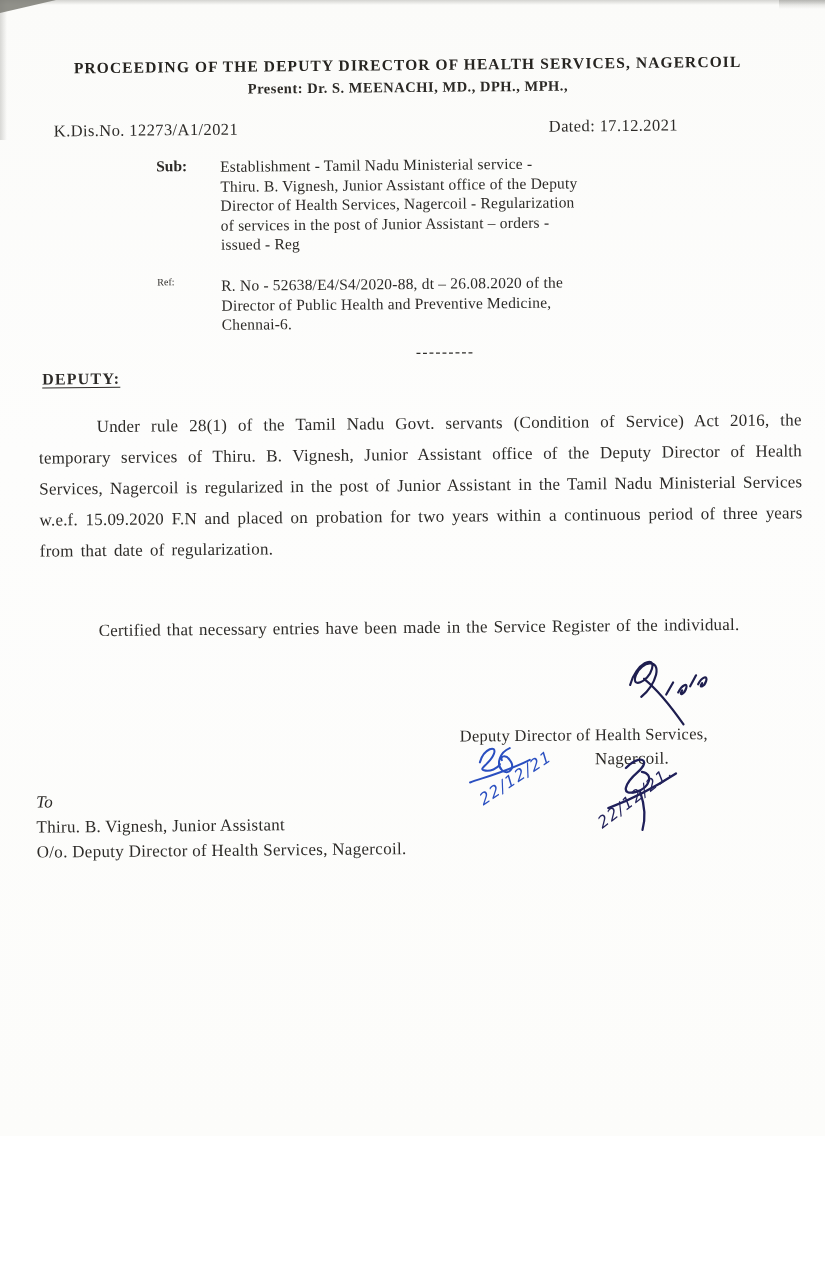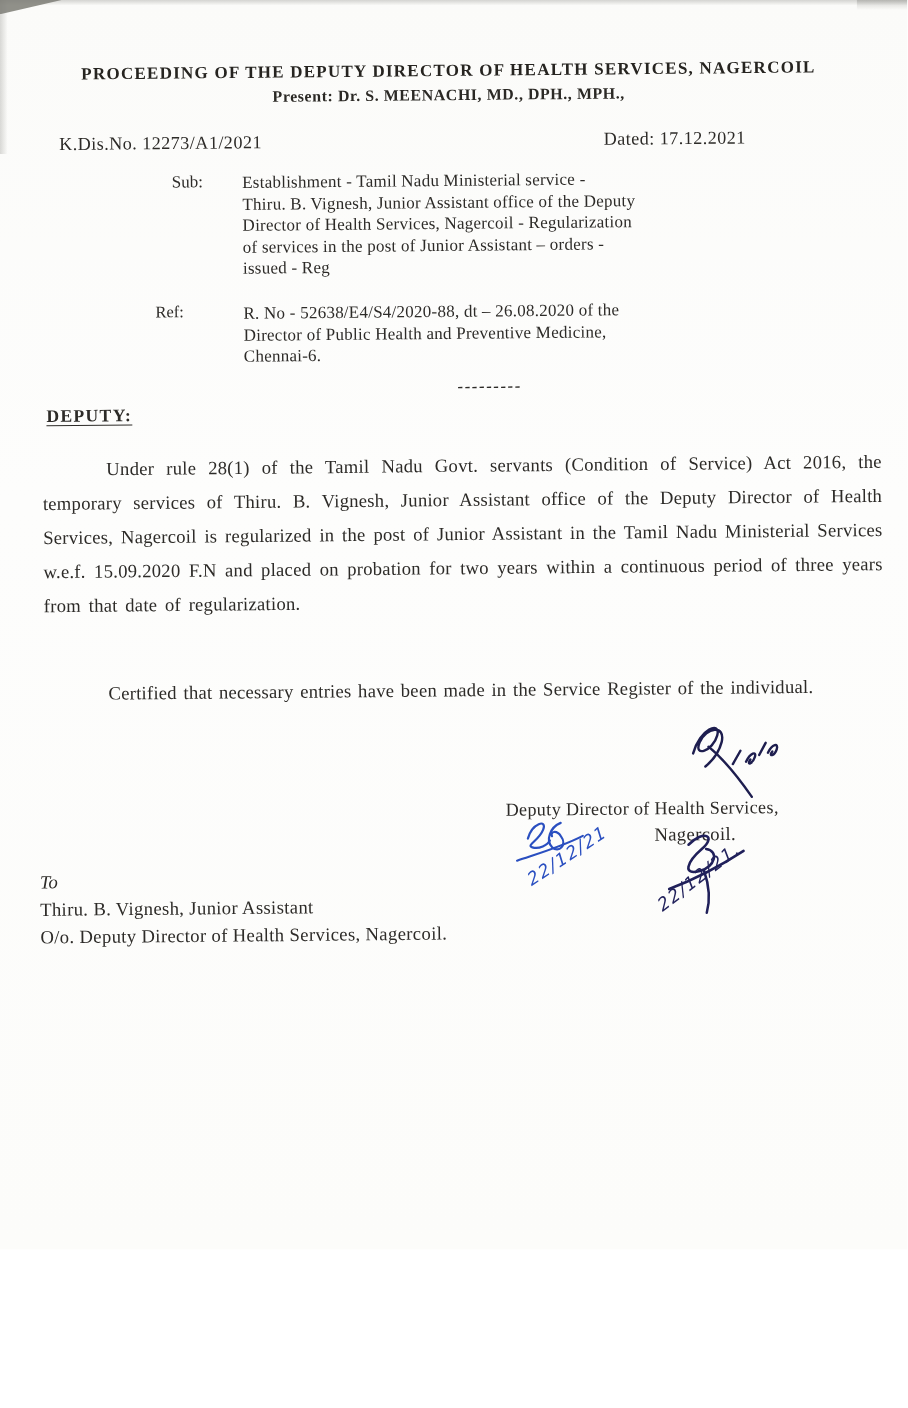--- a/index.html
+++ b/index.html
@@ -13,25 +13,25 @@
   .abs { position:absolute; }
 
   .title { top:56px; left:0; width:100%; text-align:center;
     font-weight:700; font-size:15.5px; letter-spacing:1.1px; color:#262420; }
   .present { top:79px; left:0; width:100%; text-align:center;
     font-weight:700; font-size:14.5px; letter-spacing:0.5px; color:#2b2925; }
 
   .fileno { top:118px; left:58px; font-size:16.5px; letter-spacing:0.4px; }
   .dated  { top:118px; left:553px; font-size:16.5px; letter-spacing:0.4px; }
 
-  .sub-label { top:155px; left:160px; font-size:15.5px; }
+  .sub-label { top:155px; left:160px; font-size:15.5px;font-weight:bold; }
   .sub-text  { top:155px; left:224px; width:508px; font-size:15.5px;
     line-height:19.6px; white-space:pre-line; letter-spacing:0.2px; }
 
-  .ref-label { top:274px; left:144px; font-size:15px; }
+  .ref-label { top:274px; left:160px; font-size:10px; }
   .ref-text  { top:274px; left:224px; width:508px; font-size:15.5px;
     line-height:19.6px; white-space:pre-line; letter-spacing:0.2px; }
 
   .dashes { top:344px; left:418px; font-size:15px; letter-spacing:1.5px; font-weight:600; }
 
   .order { top:367px; left:44px; font-size:16px; font-weight:600; letter-spacing:1.2px;
     text-decoration:underline; text-underline-offset:3px; }
 
   .para1 { top:408px; left:40px; width:763px; font-size:17px; line-height:31px;
     text-align:justify; text-indent:58px; word-spacing:2.5px; letter-spacing:0.2px; }

